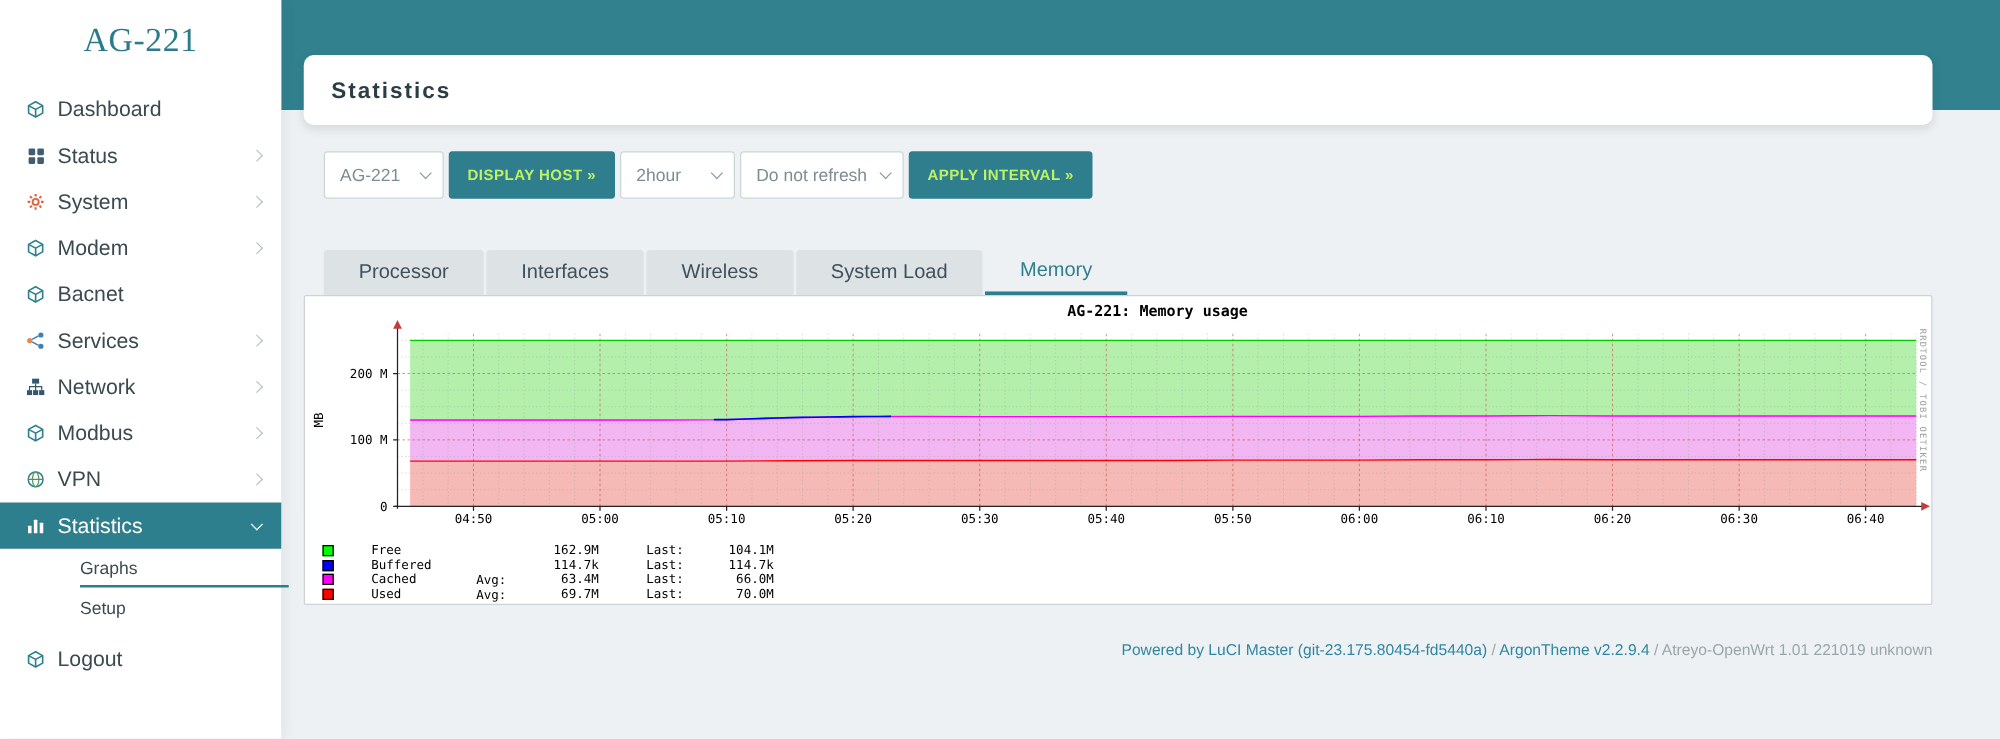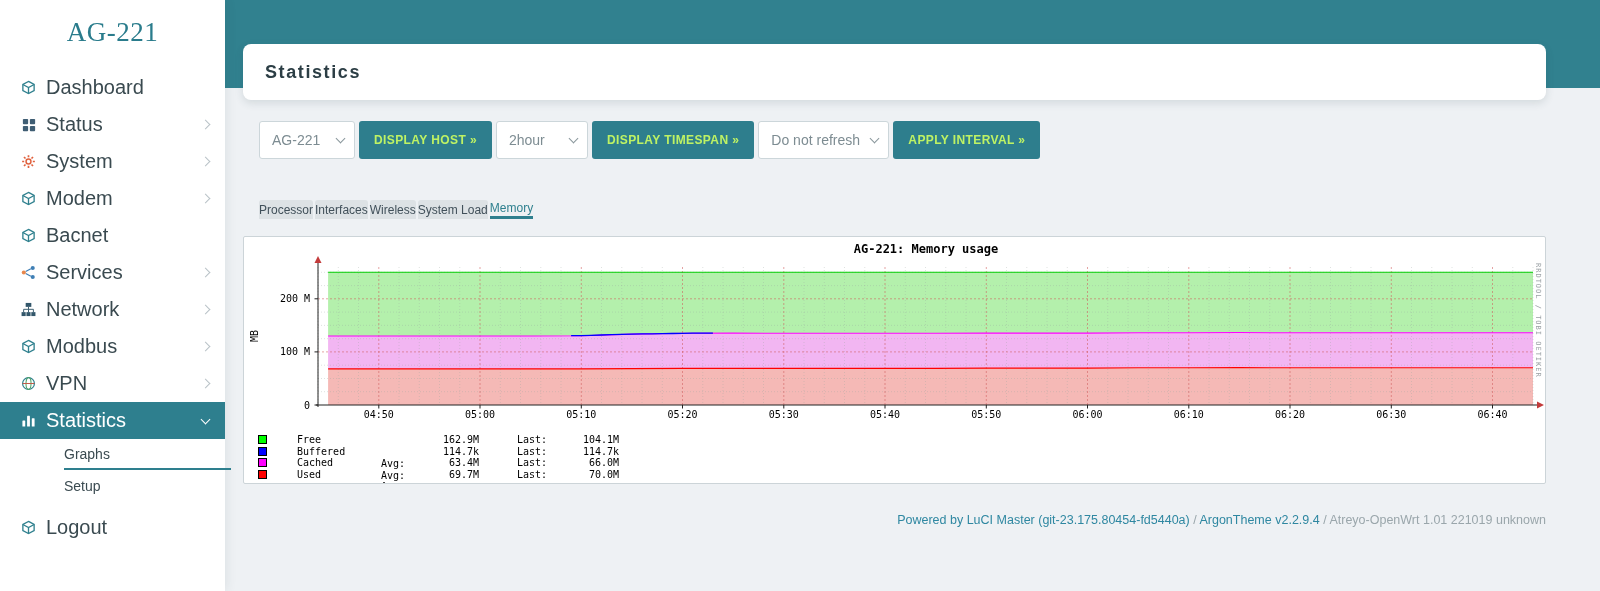--- a/index.html
+++ b/index.html
@@ -6,21 +6,21 @@
   body{
     width:1600px;height:591px;position:relative;overflow:hidden;
     font-family:"Liberation Sans",sans-serif;background:#eef1f4;
   }
   
   .sidebar{position:absolute;left:0;top:0;width:225px;height:591px;background:#ffffff;
     box-shadow:2px 0 10px rgba(40,60,70,.08);z-index:30;}
   .logo{font-family:"Liberation Serif",serif;color:#2a7c8c;font-size:27px;text-align:center;
     padding:17px 0 21px 0;letter-spacing:.5px;}
   .nav-item{display:flex;align-items:center;height:37px;padding:0 16px 0 20px;color:#3a4a50;
-    font-size:20px;cursor:pointer;box-sizing:border-box;}
+    font-size:17px;cursor:pointer;box-sizing:border-box;}
   .nav-item.active{background:#2e7f8e;color:#ffffff;}
   .nav-icon{width:17px;height:16px;margin-right:9px;display:flex;align-items:center;justify-content:center;flex:0 0 17px;}
   .nav-label{white-space:nowrap;}
   .chev-r{width:6px;height:6px;border-right:1.6px solid #b9c2c7;border-bottom:1.6px solid #b9c2c7;
     transform:rotate(-45deg);margin-left:auto;}
   .chev-d{width:6px;height:6px;border-right:1.8px solid #ffffff;border-bottom:1.8px solid #ffffff;
     transform:rotate(45deg);margin-left:auto;margin-top:-3px;}
   .subitem{margin-left:64px;width:167px;height:31px;display:flex;align-items:center;
     font-size:14px;color:#3a4a50;cursor:pointer;box-sizing:border-box;}
   .subitem.active{border-bottom:2px solid #2e7f8e;}
@@ -34,21 +34,21 @@
   
   .controls{position:absolute;left:259px;top:121px;display:flex;gap:4px;align-items:center;z-index:10;}
   .select{height:38px;background:#ffffff;border:1px solid #ccd6da;border-radius:3px;display:flex;
     align-items:center;padding:0 10px 0 12px;color:#7d8c92;font-size:14px;box-sizing:border-box;cursor:pointer;}
   .sel-chev{width:6px;height:6px;border-right:1.5px solid #8a979c;border-bottom:1.5px solid #8a979c;
     transform:rotate(45deg);margin-left:auto;margin-top:-3px;}
   .btn{height:38px;background:#2e7e8d;color:#bef264;border:none;border-radius:3px;font-weight:bold;
     font-size:12px;letter-spacing:.4px;padding:0 15px;cursor:pointer;font-family:"Liberation Sans",sans-serif;}
   
   .tabs{position:absolute;left:259px;top:200px;display:flex;gap:2px;z-index:10;}
-  .tab{height:19px;padding:0 0;background:#dde2e5;color:#41505a;font-size:12px;display:flex;
+  .tab{height:36px;padding:0 28px;background:#dde2e5;color:#41505a;font-size:16px;display:flex;
     align-items:center;border-radius:3px 3px 0 0;cursor:pointer;box-sizing:border-box;}
   .tab.active{background:#eef1f3;color:#2f808e;border-bottom:3px solid #2f808e;}
   
   .graph-card{position:absolute;left:243px;top:236px;width:1303px;height:248px;background:#ffffff;
     border:1px solid #ccd4d8;border-radius:2px;box-sizing:border-box;z-index:9;overflow:hidden;}
   .ct{font-family:"DejaVu Sans Mono",monospace;font-size:10px;fill:#000000;}
   .ctitle{font-weight:bold;font-size:12px;}
   .legend{margin:5px 0 0 14px;font-family:"DejaVu Sans Mono",monospace;font-size:10px;color:#000;}
   .lg-row{display:flex;align-items:center;height:11.5px;gap:24px;}
   .lg-sq{width:9px;height:9px;border:1px solid #000;margin-right:6px;flex:0 0 9px;box-sizing:border-box;}
@@ -200,21 +200,20 @@
 <div class="controls">
   <div class="select" style="width:96px">
     <span>AG-221</span>
     <span class="sel-chev"></span>
   </div>
   <button class="btn">DISPLAY HOST »</button>
   <div class="select" style="width:92px">
     <span>2hour</span>
     <span class="sel-chev"></span>
   </div>
-  <button class="btn">DISPLAY TIMESPAN »</button>
   <div class="select" style="width:131px">
     <span>Do not refresh</span>
     <span class="sel-chev"></span>
   </div>
   <button class="btn">APPLY INTERVAL »</button>
 </div>
 
 <div class="tabs" id="tabs">
     <div class="tab">Processor</div>
     <div class="tab">Interfaces</div>

